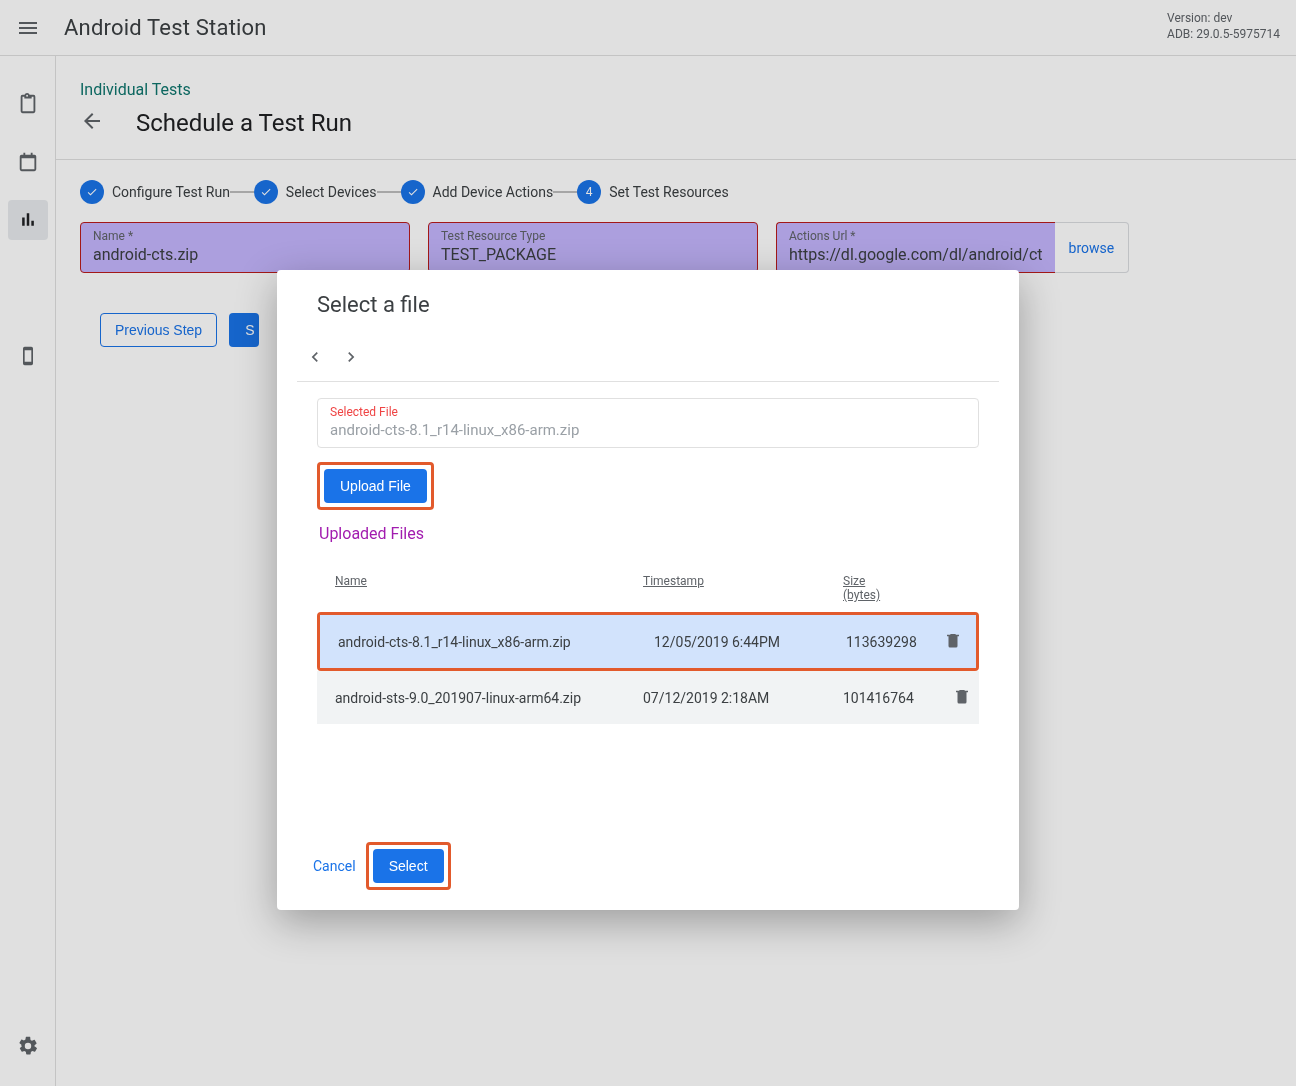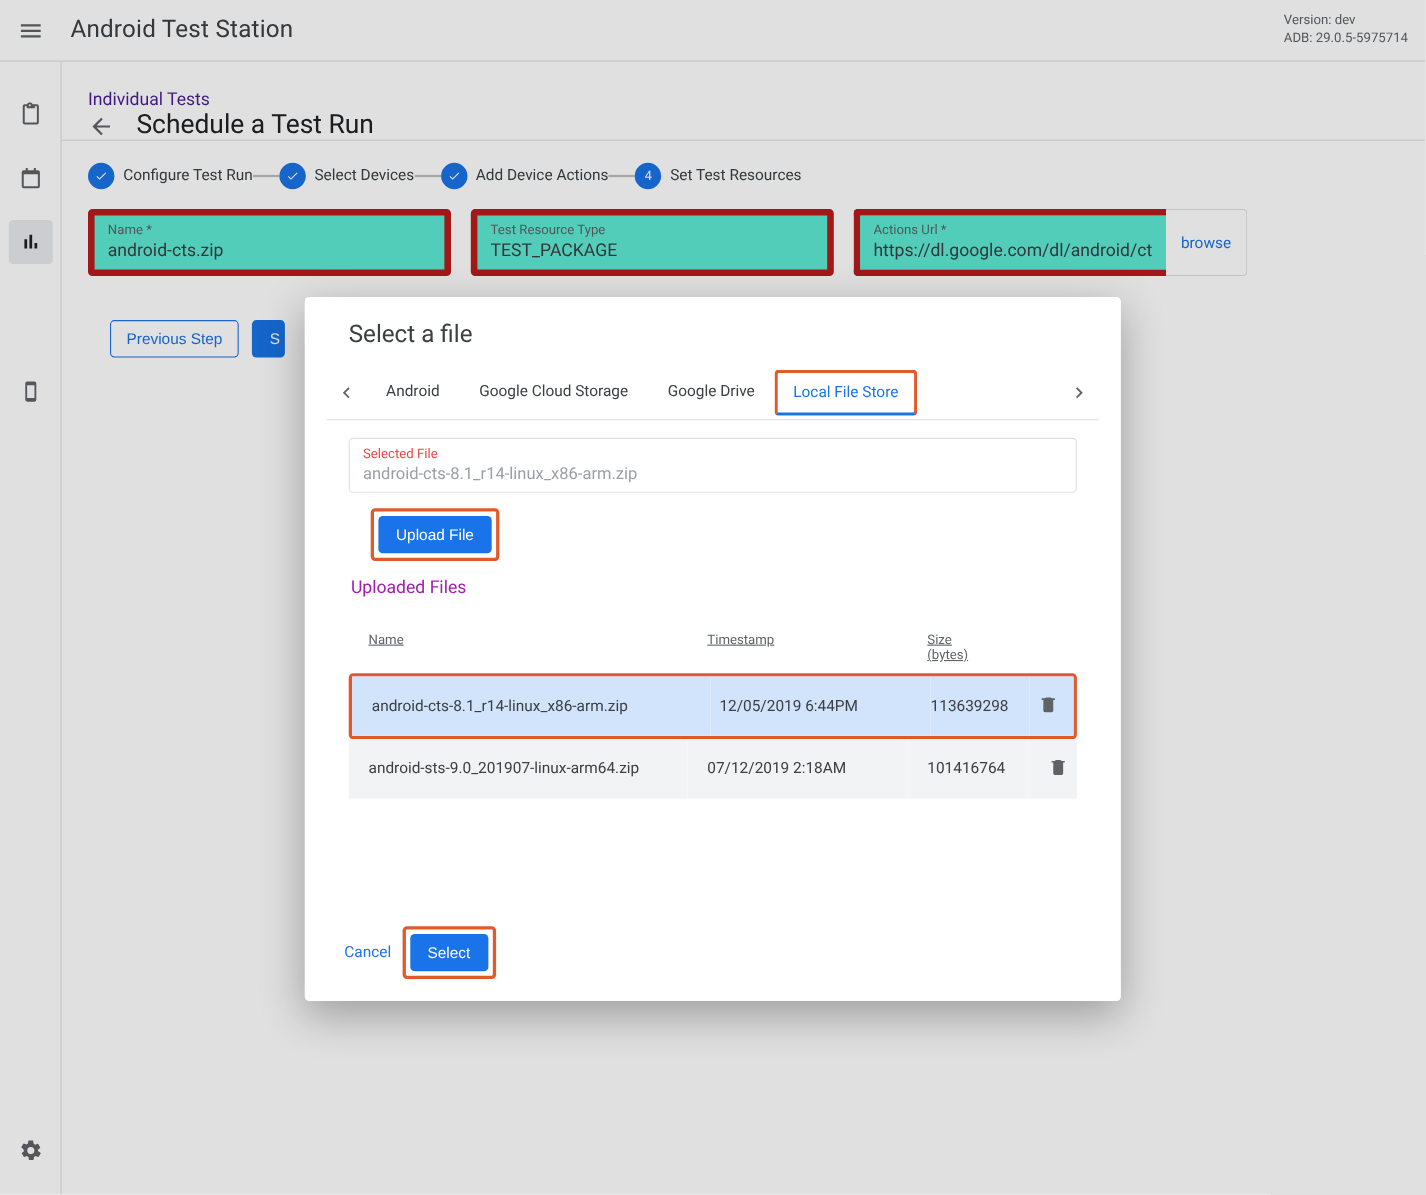--- a/index.html
+++ b/index.html
@@ -38,43 +38,43 @@
 .sidenav {
   width: 56px;
   border-right: 1px solid #e0e0e0;
   display: flex; flex-direction: column; align-items: center;
   padding-top: 28px; gap: 18px;
 }
 .sidenav .nav-btn { width: 40px; height: 40px; display:flex; align-items:center; justify-content:center; border-radius: 4px; color:#5f6368; cursor:pointer; }
 .sidenav .nav-btn.active { background: #e8eaed; color:#202124; }
 .sidenav .spacer { height: 60px; }
 .main { flex: 1; padding: 24px 24px 0 24px; overflow: hidden; }
-.breadcrumb { font-size: 16px; color:#4c1d95; }
-.page-title-row { display:flex; align-items:flex-end; gap: 20px; }
+.breadcrumb { font-size: 16px; color:#0f766e; margin-bottom: 10px; }
+.page-title-row { display:flex; align-items:flex-start; gap: 32px; margin-bottom: 22px; }
 .back-arrow { color:#5f6368; cursor:pointer; display:flex; }
 .page-title { font-size: 24px; color:#202124; font-weight: 400; }
 .divider { height:1px; background:#e0e0e0; margin: 0 -24px 20px -24px; }
 
 
 .stepper { display:flex; align-items:center; margin-bottom: 18px; flex-wrap: wrap; }
 .step { display:flex; align-items:center; gap:8px; }
 .step-circle {
   width: 24px; height:24px; border-radius:50%;
   background:#1a73e8; color:#fff; display:flex; align-items:center; justify-content:center;
   font-size: 12px;
 }
 .step-label { font-size: 14px; color:#3c4043; }
 .step-connector { width: 24px; height: 2px; background:#bdbdbd; }
 
 
 .form-row { display:flex; gap: 18px; margin-bottom: 40px; }
 .outlined-field {
-  border: 6px solid #b91c1c; border-radius: 4px;
+  border: 1px solid #b91c1c; border-radius: 4px;
   padding: 6px 12px 8px 12px; flex:1; position:relative;
-  background:#5eead4;
+  background:#c4b5fd;
 }
 .outlined-field .float-label { font-size: 12px; color:#5f6368; }
 .outlined-field .field-value { font-size: 16px; color:#3c4043; margin-top: 2px; white-space: nowrap; overflow:hidden; text-overflow:ellipsis; }
 .url-field { display:flex; align-items:stretch; }
 .url-field .outlined-field { flex:1; border-right: none; border-top-right-radius: 0; border-bottom-right-radius: 0; }
 .url-field .browse {
   border: 1px solid #dadce0; border-left:none;
   border-top-right-radius: 4px; border-bottom-right-radius: 4px;
   display:flex; align-items:center; padding: 0 14px;
   color:#1a73e8; font-size:14px; cursor:pointer; background:#fff;
@@ -119,21 +119,21 @@
 .tab.highlighted { padding: 10px 14px; margin: 2px 0; }
 
 .dialog-body { padding: 16px 40px 0 40px; flex:1; overflow:hidden; display:flex; flex-direction:column; }
 .selected-file-box {
   border: 1px solid #e0e0e0; border-radius: 4px;
   padding: 6px 12px 8px 12px; margin-bottom: 14px;
 }
 .selected-file-box .float-label { font-size:12px; color:#ef4444; }
 .selected-file-box .sf-value { font-size:15px; color:#9aa0a6; margin-top:2px; }
 
-.upload-wrap { margin-bottom: 14px; margin-left: 20px; }
+.upload-wrap { margin-bottom: 14px; }
 .upload-wrap .highlight-box { display:inline-block; padding: 4px; }
 .uploaded-title { font-size: 16px; color:#a21caf; margin-bottom: 25px; margin-left: 2px; }
 
 .file-table { width: 100%; border-collapse: collapse; }
 .file-table th {
   text-align:left; font-weight:400; font-size:12px; color:#5f6368;
   padding: 6px 8px 10px 18px; vertical-align: top; text-decoration: underline;
 }
 .file-table th.size-col { width: 110px; }
 .file-table th.del-col { width: 40px; }
@@ -273,26 +273,20 @@
 <div class="overlay"></div>
 
 <div class="dialog">
   <div class="dialog-header">Select a file</div>
 
   <div class="tabs-row">
     <div class="tab-chevron">
       <svg viewBox="0 0 24 24" width="20" height="20" fill="currentColor">
           <path d="M15.41 7.41 14 6l-6 6 6 6 1.41-1.41L10.83 12z"></path>
         </svg>
-    </div>
-    <div class="tab-strip">
-      <div class="tab">Android</div>
-      <div class="tab">Google Cloud Storage</div>
-      <div class="tab">Google Drive</div>
-      <div class="tab active highlighted highlight-box">Local File Store</div>
     </div>
     <div class="tab-chevron">
       <svg viewBox="0 0 24 24" width="20" height="20" fill="currentColor">
           <path d="M8.59 16.59 10 18l6-6-6-6-1.41 1.41L13.17 12z"></path>
         </svg>
     </div>
   </div>
 
   <div class="dialog-body">
     <div class="selected-file-box">

